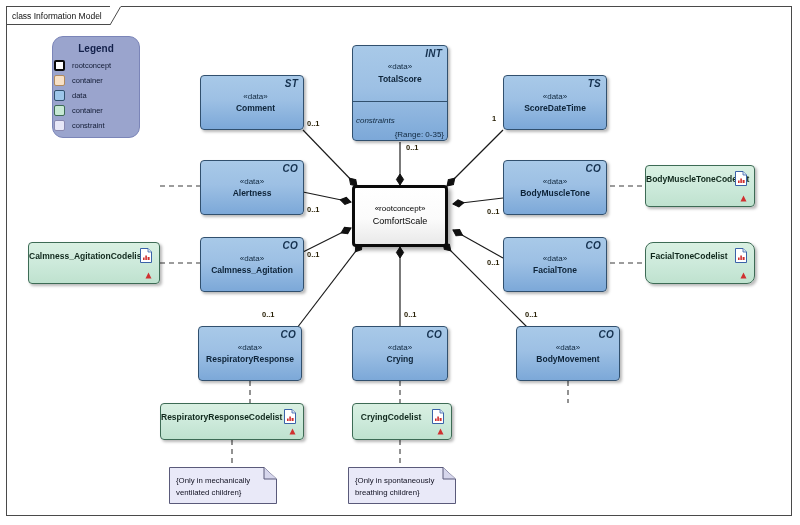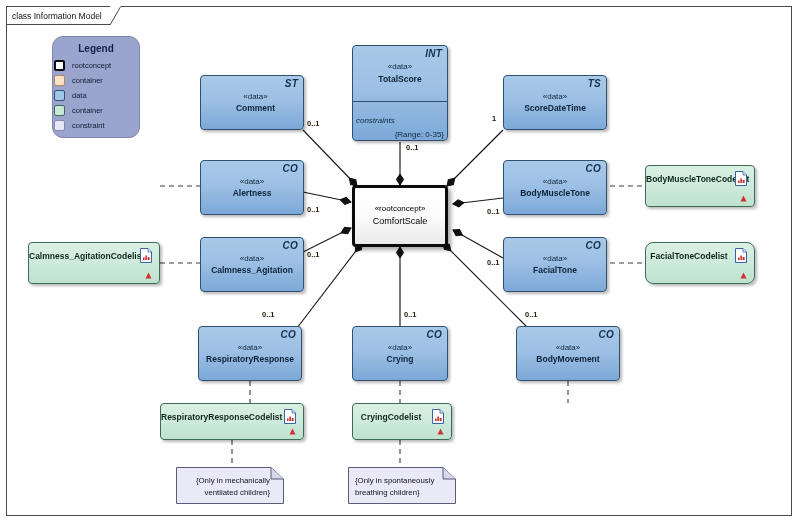--- a/index.html
+++ b/index.html
@@ -485,21 +485,21 @@
       <path d="M0.5,0.5 L8,0.5 L11.5,4 L11.5,14.5 L0.5,14.5 Z" fill="#ffffff" stroke="#3a62a8" stroke-width="1"></path>
       <path d="M8,0.5 L8,4 L11.5,4" fill="#dce7f7" stroke="#3a62a8" stroke-width="0.8"></path>
       <path d="M3,9.5 L4.6,9.5 L4.6,12 L3,12 Z M5.3,7.6 L6.9,7.6 L6.9,12 L5.3,12 Z" fill="#d03030"></path>
       <path d="M7.6,9 L9.6,9 L9.6,12 L7.6,12 Z" fill="#d03030"></path>
     </svg>
     <svg class="cornermark" viewBox="0 0 7 7">
       <path d="M0.5,6.5 L3.5,0.5 L6.5,6.5 Z" fill="#d03030"></path>
     </svg>
   </div>
 
-  <div class="note" style="left:176px; top:467px; width:108px; height:37px;text-align:right;">
+  <div class="note" style="left:169px; top:467px; width:108px; height:37px;">
     <svg class="noteshape" viewBox="0 0 108 37" preserveAspectRatio="none">
       <path d="M0.5,0.5 L95,0.5 L107.5,12 L107.5,36.5 L0.5,36.5 Z" fill="#e9e9f8" stroke="#5a5a7a" stroke-width="1"></path>
       <path d="M95,0.5 L95,12 L107.5,12" fill="#d6d6ec" stroke="#5a5a7a" stroke-width="1"></path>
     </svg>
     <div class="notetext">
       <div>{Only in mechanically</div>
       <div>ventilated children}</div>
     </div>
   </div>
 

